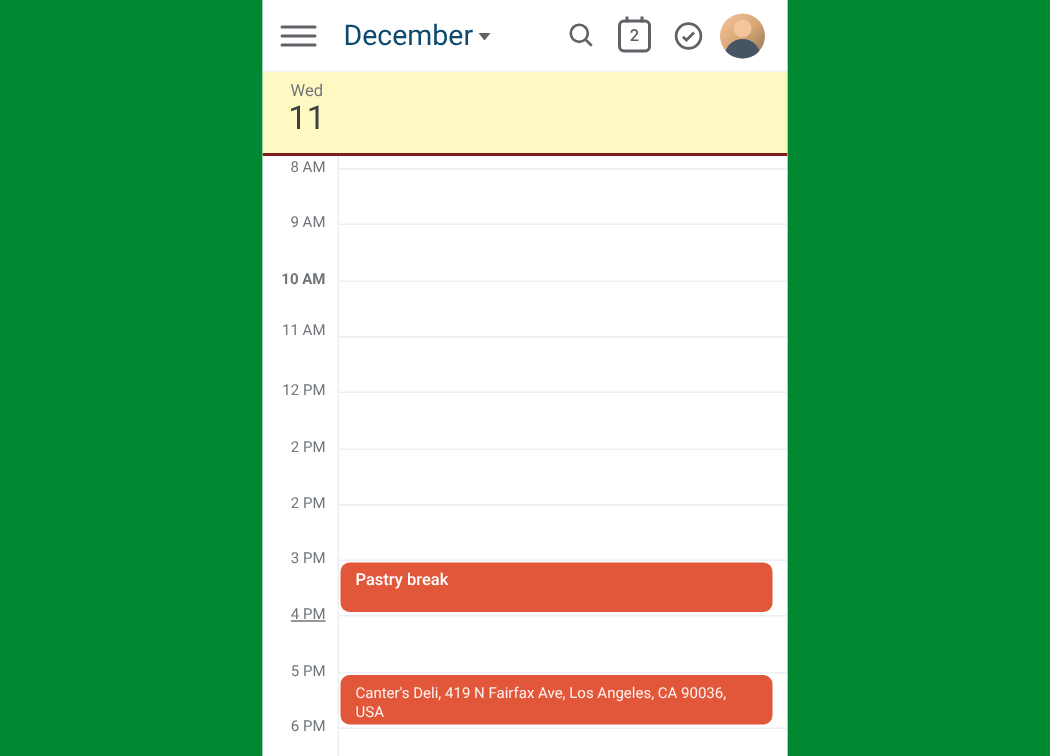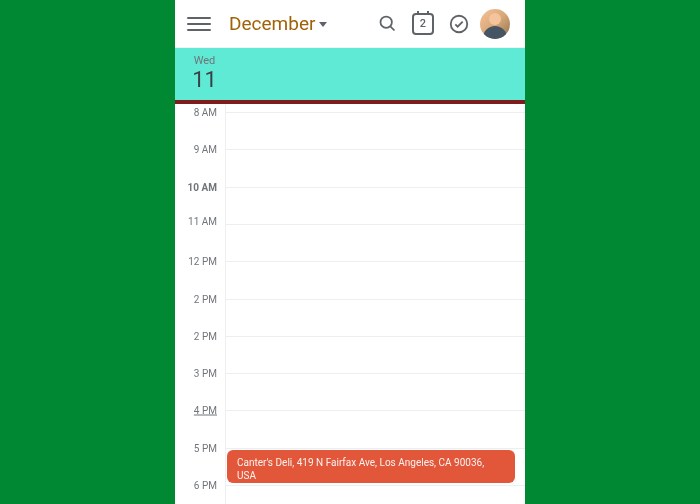--- a/index.html
+++ b/index.html
@@ -43,21 +43,21 @@
       cursor: pointer;
     }
     .menu-icon span {
       height: 2px;
       background: #5f6368;
       border-radius: 1px;
     }
     .month-label {
       margin-left: 18px;
       font-size: 19px;
-      color: #a16207;
+      color: #0c4a6e;
       font-weight: 400;
       display: flex;
       align-items: center;
       gap: 4px;
       cursor: pointer;
       justify-content: space-between;
     }
     .dropdown-arrow {
       width: 0;
       height: 0;
@@ -142,26 +142,26 @@
       position: absolute;
       bottom: -5px;
       left: 50%;
       transform: translateX(-50%);
       width: 24px;
       height: 18px;
       border-radius: 12px 12px 0 0;
       background: #465563;
     }
     .day-header {
-      background: #5eead4;
+      background: #fef9c3;
       height: 56px;
       display: flex;
       align-items: flex-start;
       padding: 6px 0 8px 12px;
-      border-bottom: 4px solid #7f1d1d;
+      border-bottom: 2px solid #7f1d1d;
     }
     .day-label {
       text-align: center;
       width: 35px;
     }
     .day-name {
       font-size: 11px;
       color: #70757a;
       font-weight: 400;
     }
@@ -294,18 +294,21 @@
         <div class="hour-line" style="top: 82.6px;"></div>
         <div class="hour-line" style="top: 119.9px;"></div>
         <div class="hour-line" style="top: 157.2px;"></div>
         <div class="hour-line" style="top: 194.5px;"></div>
         <div class="hour-line" style="top: 231.8px;"></div>
         <div class="hour-line" style="top: 269.1px;"></div>
         <div class="hour-line" style="top: 306.4px;"></div>
         <div class="hour-line" style="top: 343.7px;"></div>
         <div class="hour-line" style="top: 381px;"></div>
       </div>
+  <div class="event" style="top: 271.1px; height: 33.3px; background: rgb(226, 87, 58);">
+        <div class="event-title">Pastry break</div>
+      </div>
       <div class="event" style="top: 345.7px; height: 33.3px; background: rgb(226, 87, 58);">
         <div class="event-location">Canter's Deli, 419 N Fairfax Ave, Los Angeles, CA 90036, USA</div>
       </div>
     </div>
 
 </div>
 
 </body></html>

